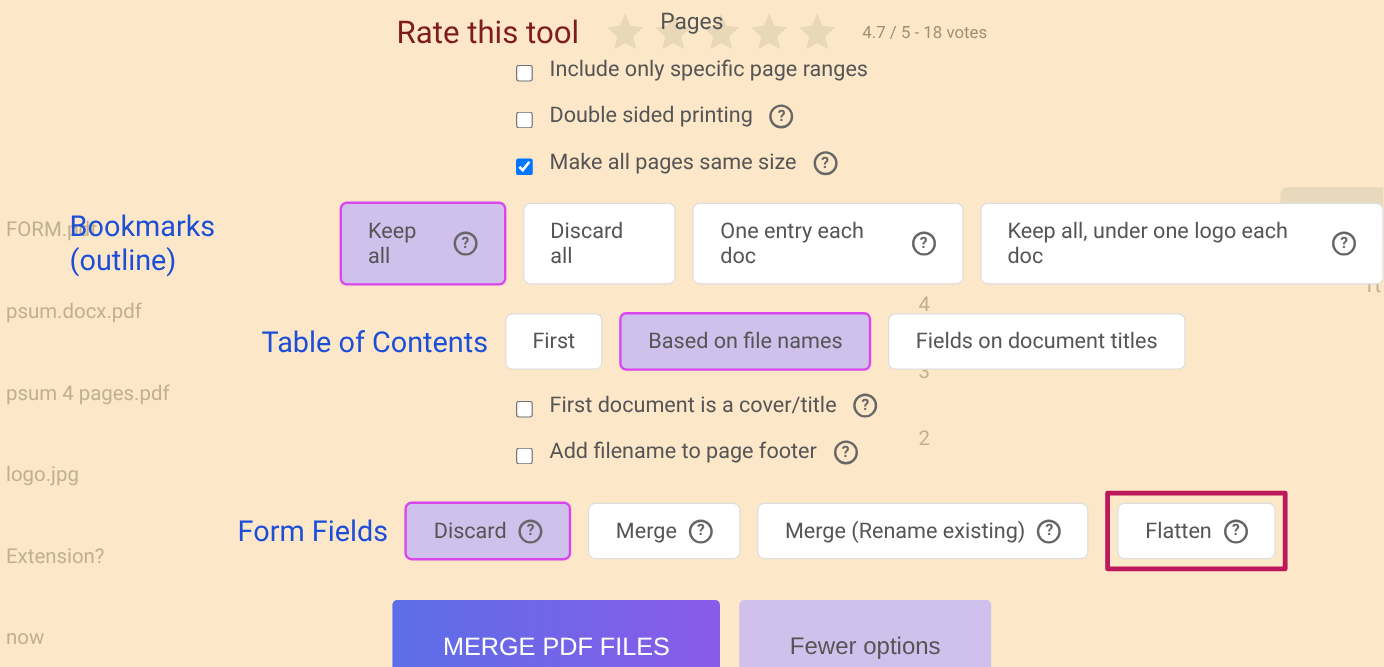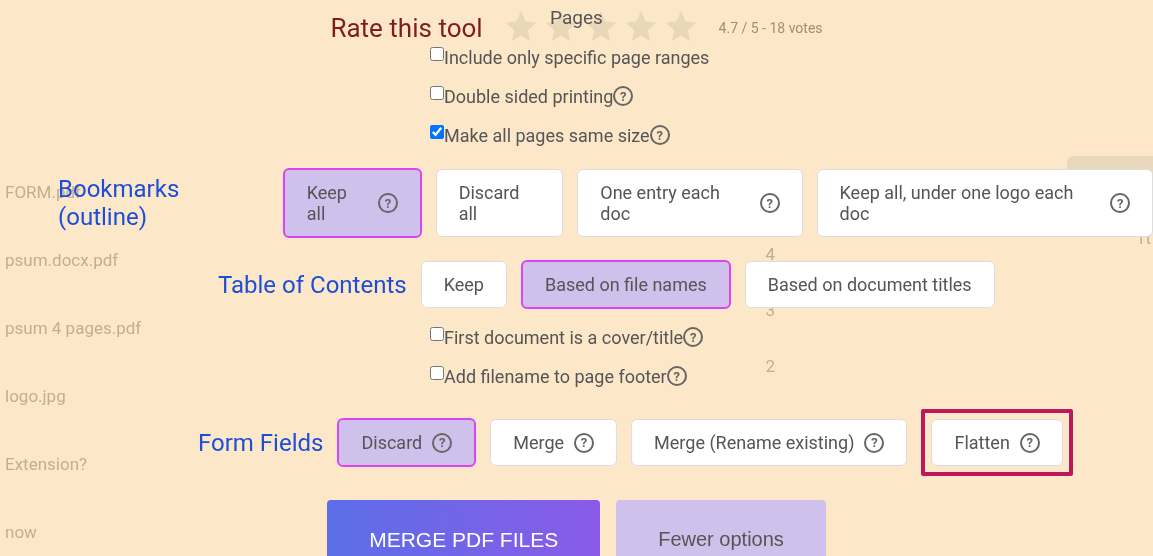--- a/index.html
+++ b/index.html
@@ -70,23 +70,24 @@
       padding-top: 0;
     }
     .sec-title {
       text-align: center;
       font-size: 19px;
       color: #555;
       margin-top: 6px;
     }
     .opt-row {
       display: flex;
-      align-items: flex-start;
+      align-items: flex-end;
       justify-content: flex-start;
       padding-left: 430px;
+      gap: 14px;
       margin-top: 18px;
       font-size: 18px;
       color: #555;
     }
     .checkbox { width: 14px; height: 14px; }
     .help {
       display: inline-flex;
       width: 20px; height: 20px;
       border: 2px solid #666;
       border-radius: 50%;
@@ -235,23 +236,23 @@
       <span class="help">?</span>
     </span>
     <span class="chip">
       <span>Keep all, under one logo each doc</span>
       <span class="help">?</span>
     </span>
   </div>
 
   <div class="btn-row toc-row">
     <span class="label-col">Table of Contents</span>
-    <span class="chip">Keep</span>
+    <span class="chip">First</span>
     <span class="chip selected">Based on file names</span>
-    <span class="chip">Based on document titles</span>
+    <span class="chip">Fields on document titles</span>
   </div>
 
   <div class="opt-row">
     <input type="checkbox" class="checkbox" style="">
     <span>First document is a cover/title</span>
     <span class="help">?</span>
   </div>
   <div class="opt-row">
     <input type="checkbox" class="checkbox" style="">
     <span>Add filename to page footer</span>

